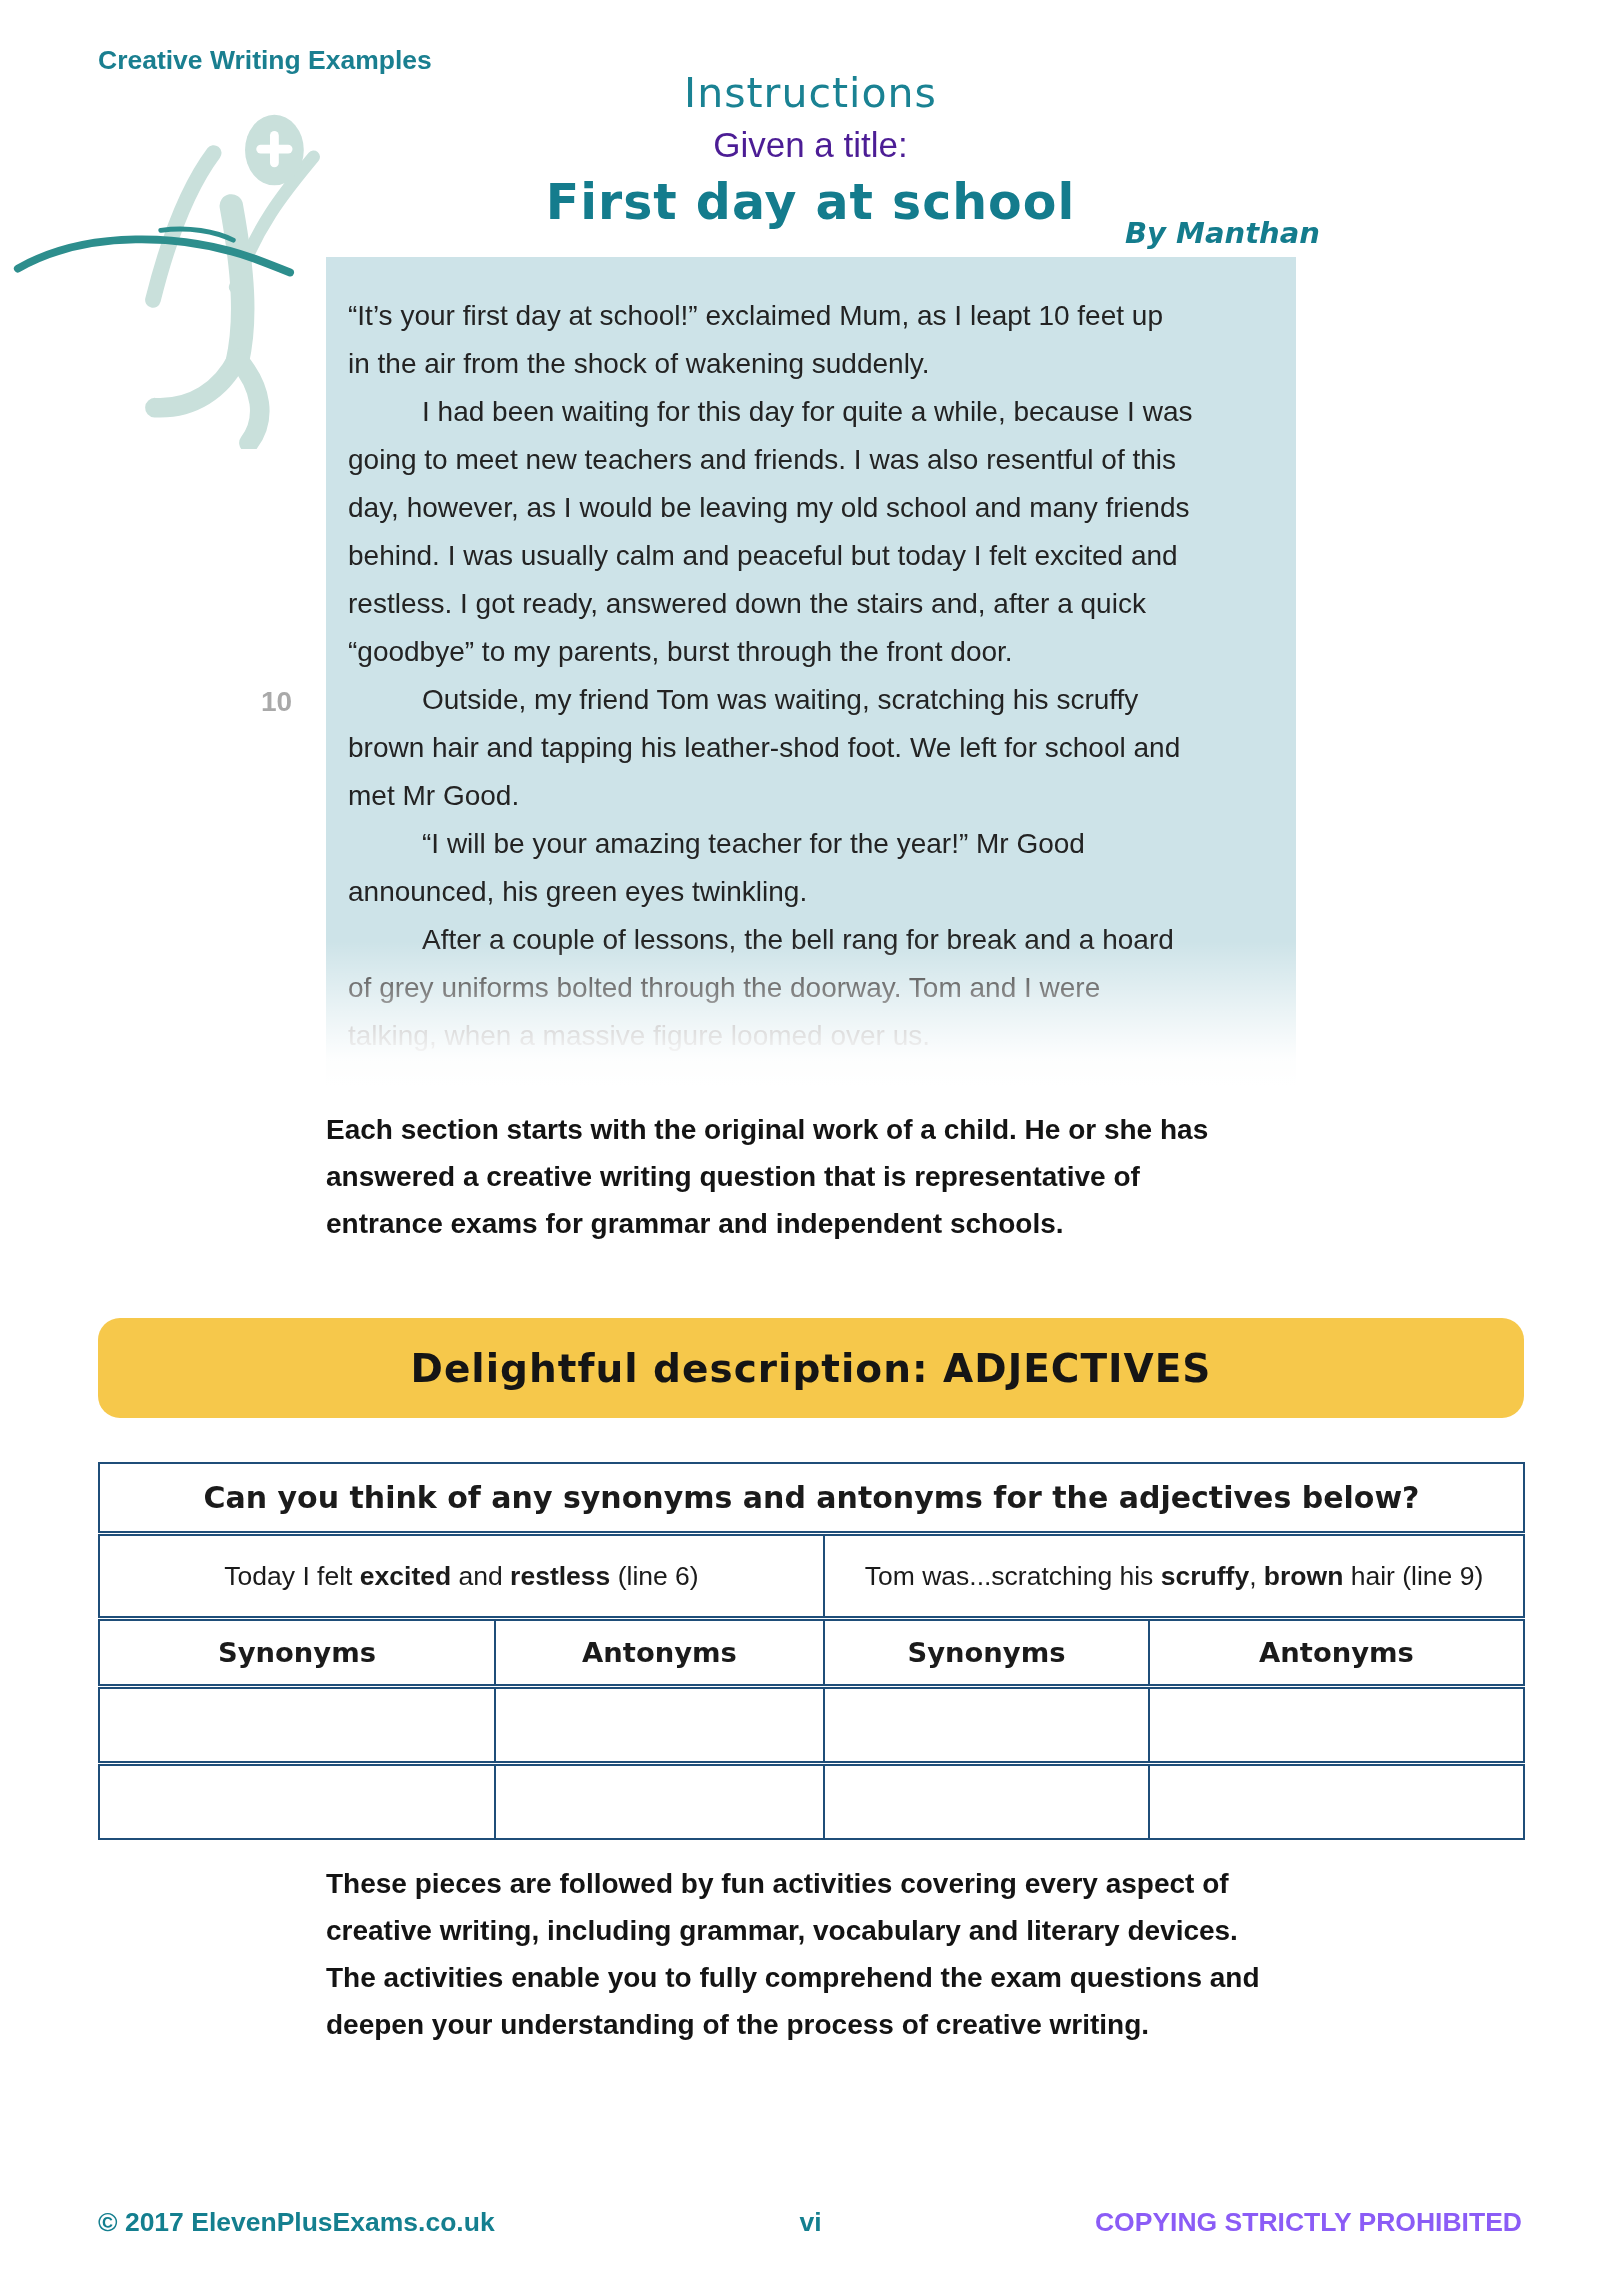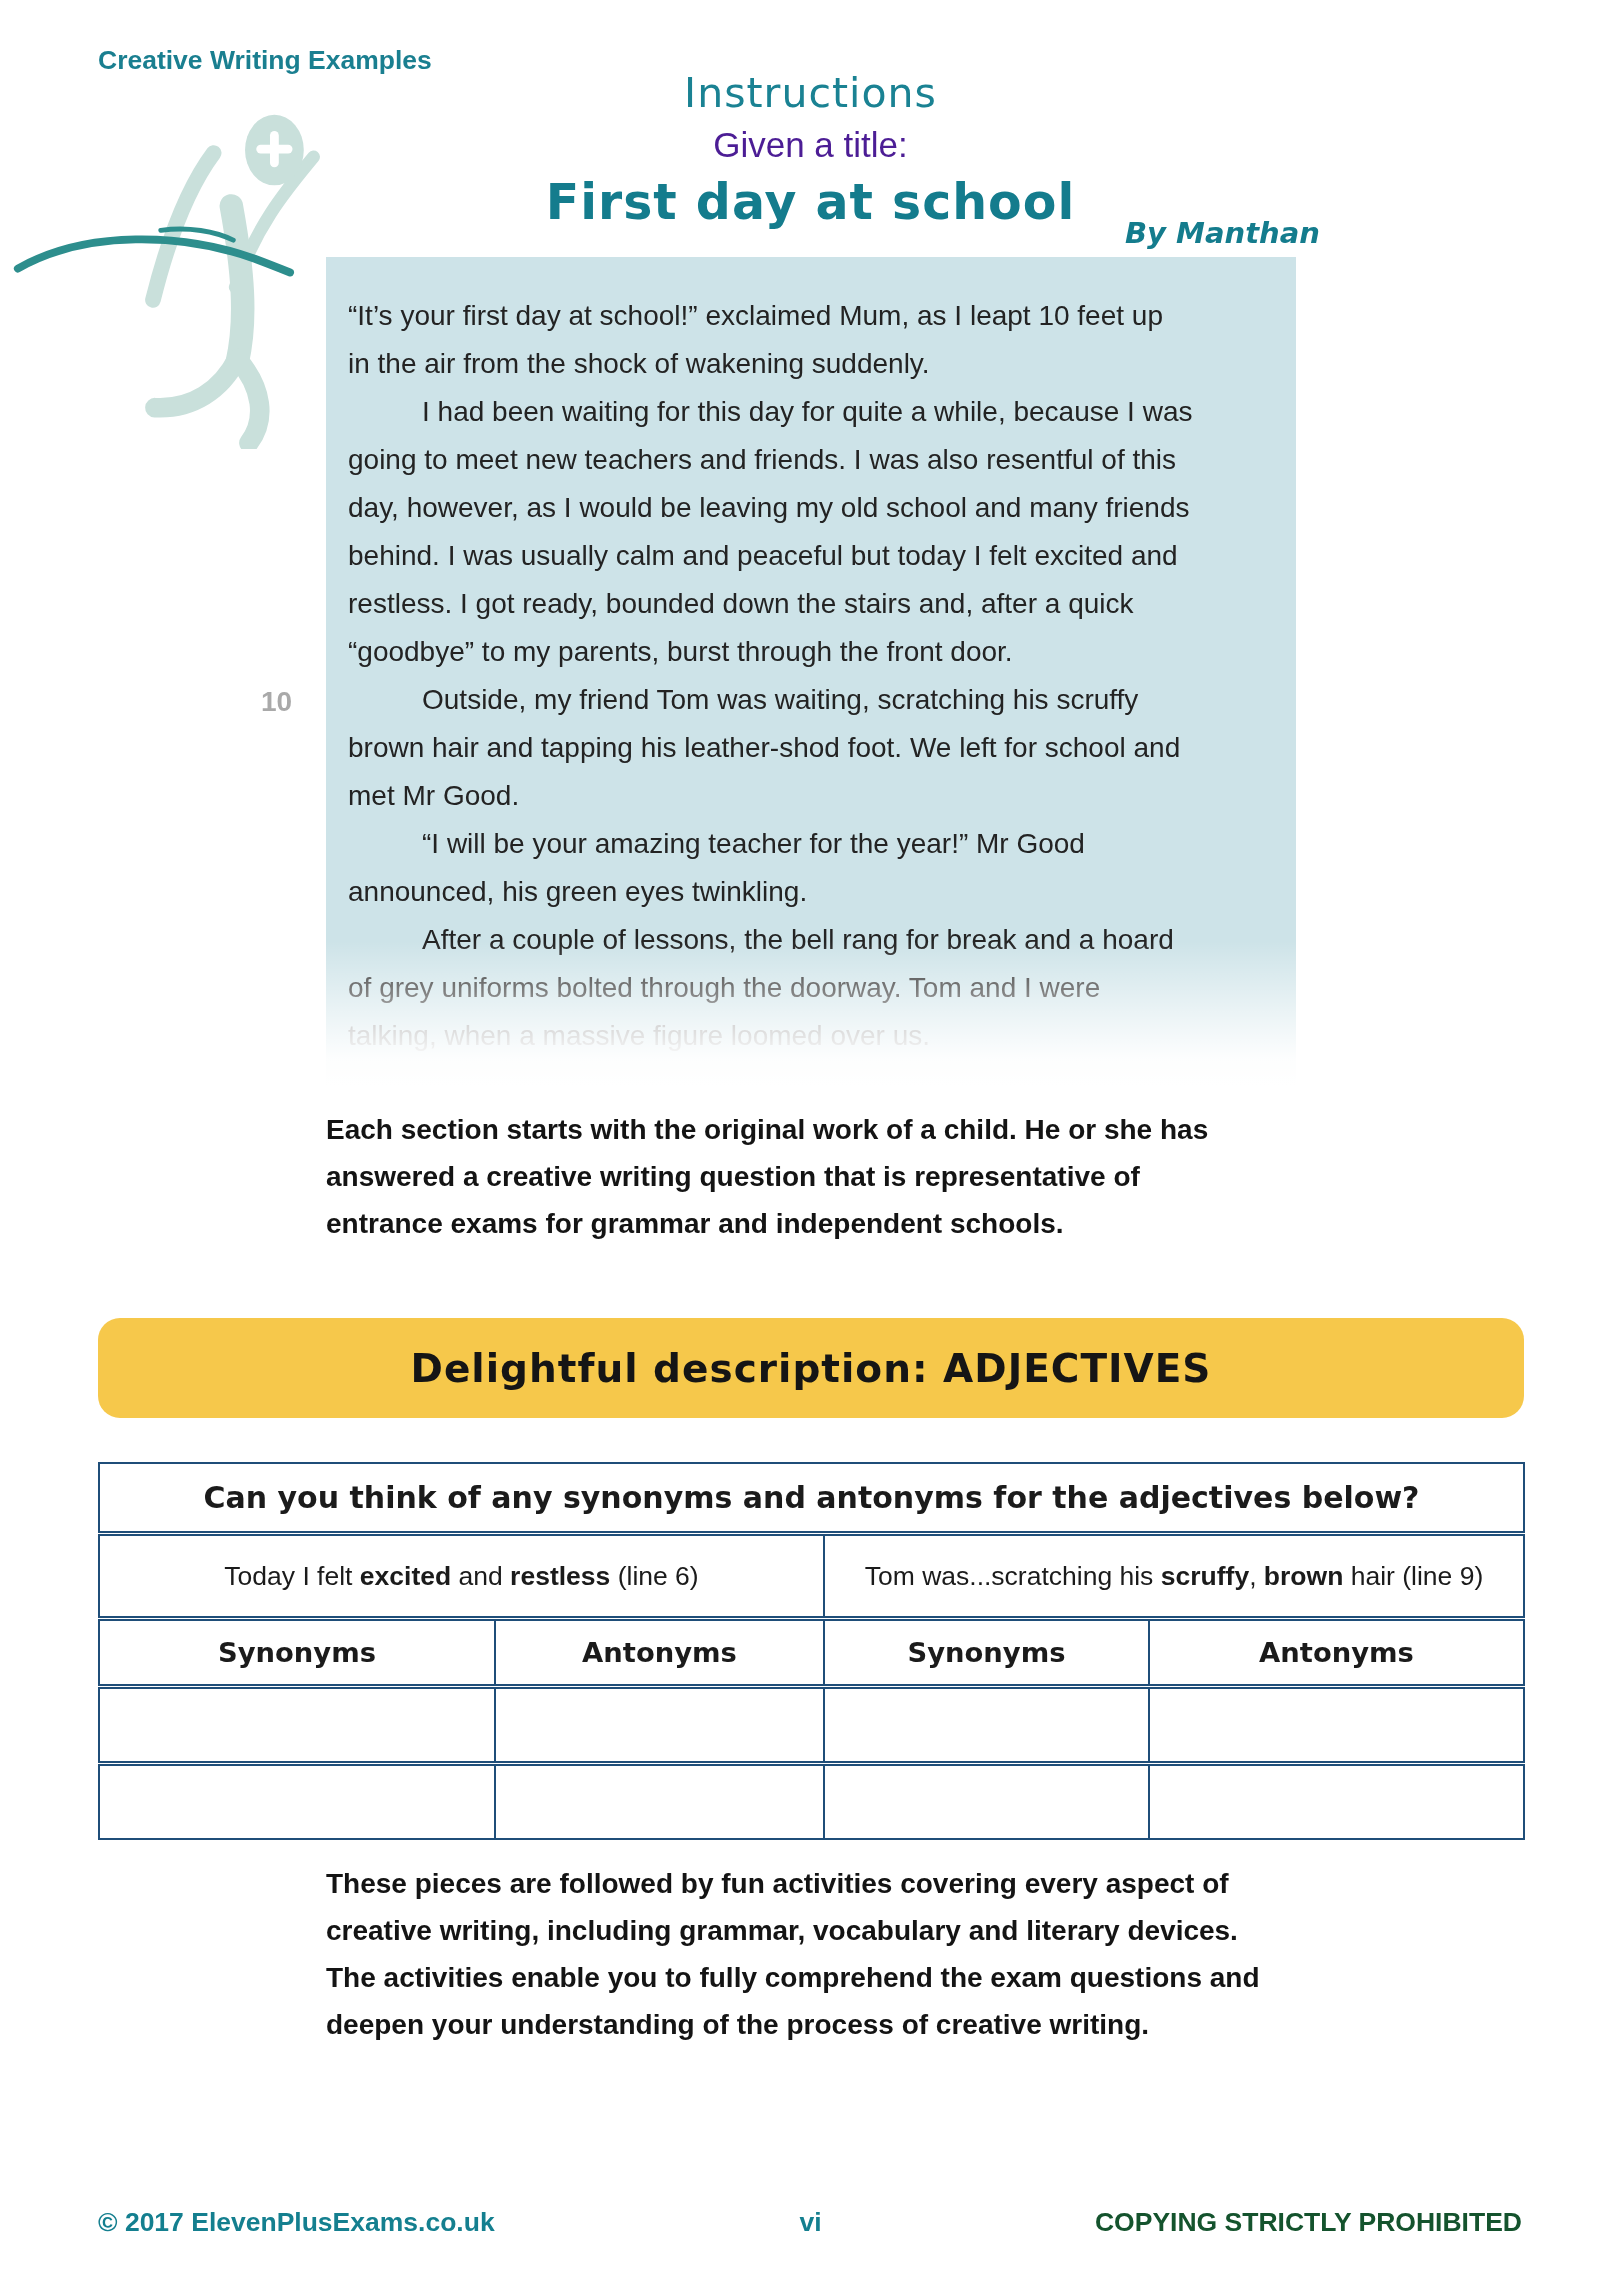--- a/index.html
+++ b/index.html
@@ -91,21 +91,21 @@
   .footer-left{
     position:absolute;left:98px;top:2207px;
     font-size:26.5px;font-weight:bold;color:#147f8f;
   }
   .footer-center{
     position:absolute;left:0;width:100%;top:2207px;text-align:center;
     font-size:26.5px;font-weight:bold;color:#147f8f;
   }
   .footer-right{
     position:absolute;right:99px;top:2207px;
-    font-size:26.5px;font-weight:bold;color:#14532d;
+    font-size:26.5px;font-weight:bold;color:#8b5cf6;
   }
 </style>
 </head>
 <body>
 
 <div class="page">
 
   <div class="corner-label">Creative Writing Examples</div>
 
   <svg class="logo" width="333" height="353" viewBox="0 0 340 360">
@@ -137,21 +137,21 @@
   <div class="story-box"></div>
   <div class="line-number">10</div>
 
   <div class="story-text">
     <div class="ln">“It’s your first day at school!” exclaimed Mum, as I leapt 10 feet up</div>
     <div class="ln">in the air from the shock of wakening suddenly.</div>
     <div class="ln ind">I had been waiting for this day for quite a while, because I was</div>
     <div class="ln">going to meet new teachers and friends. I was also resentful of this</div>
     <div class="ln">day, however, as I would be leaving my old school and many friends</div>
     <div class="ln">behind. I was usually calm and peaceful but today I felt excited and</div>
-    <div class="ln">restless. I got ready, bounded down the stairs and, after a quick</div>
+    <div class="ln">restless. I got ready, answered down the stairs and, after a quick</div>
     <div class="ln">“goodbye” to my parents, burst through the front door.</div>
     <div class="ln ind">Outside, my friend Tom was waiting, scratching his scruffy</div>
     <div class="ln">brown hair and tapping his leather-shod foot. We left for school and</div>
     <div class="ln">met Mr Good.</div>
     <div class="ln ind">“I will be your amazing teacher for the year!” Mr Good</div>
     <div class="ln">announced, his green eyes twinkling.</div>
     <div class="ln ind">After a couple of lessons, the bell rang for break and a hoard</div>
     <div class="ln">of grey uniforms bolted through the doorway. Tom and I were</div>
     <div class="ln faded">talking, when a massive figure loomed over us.</div>
   </div>

